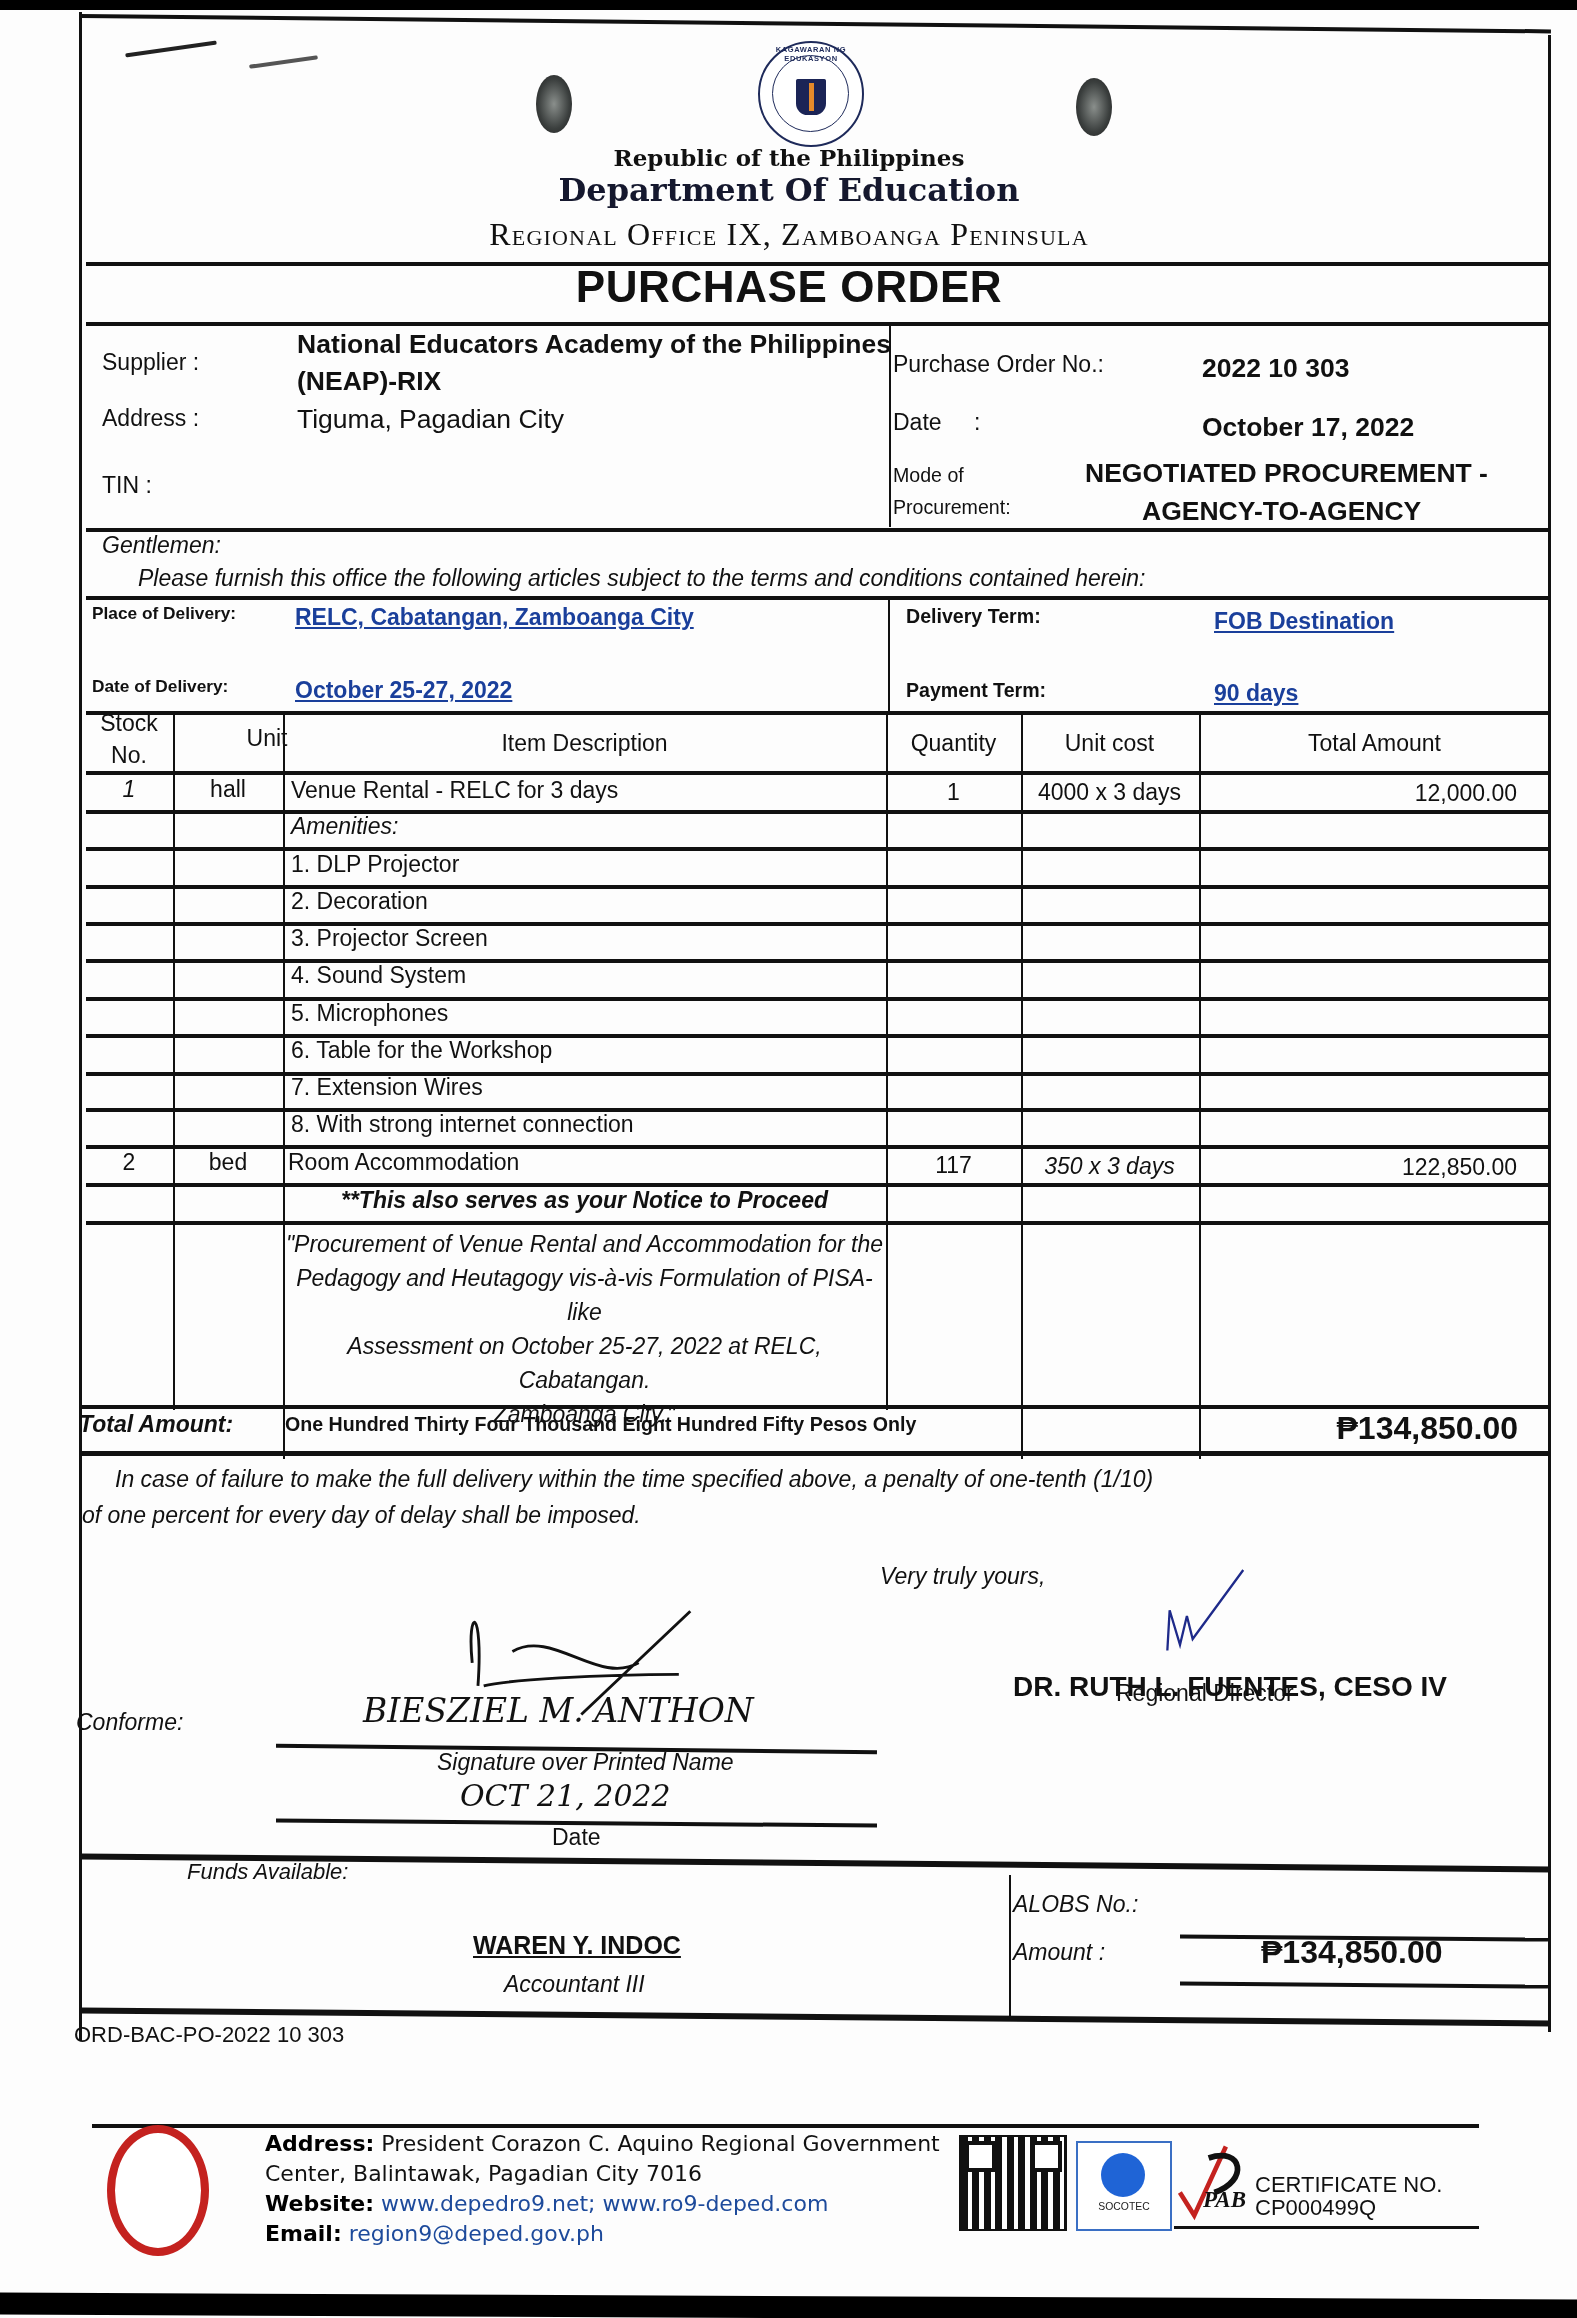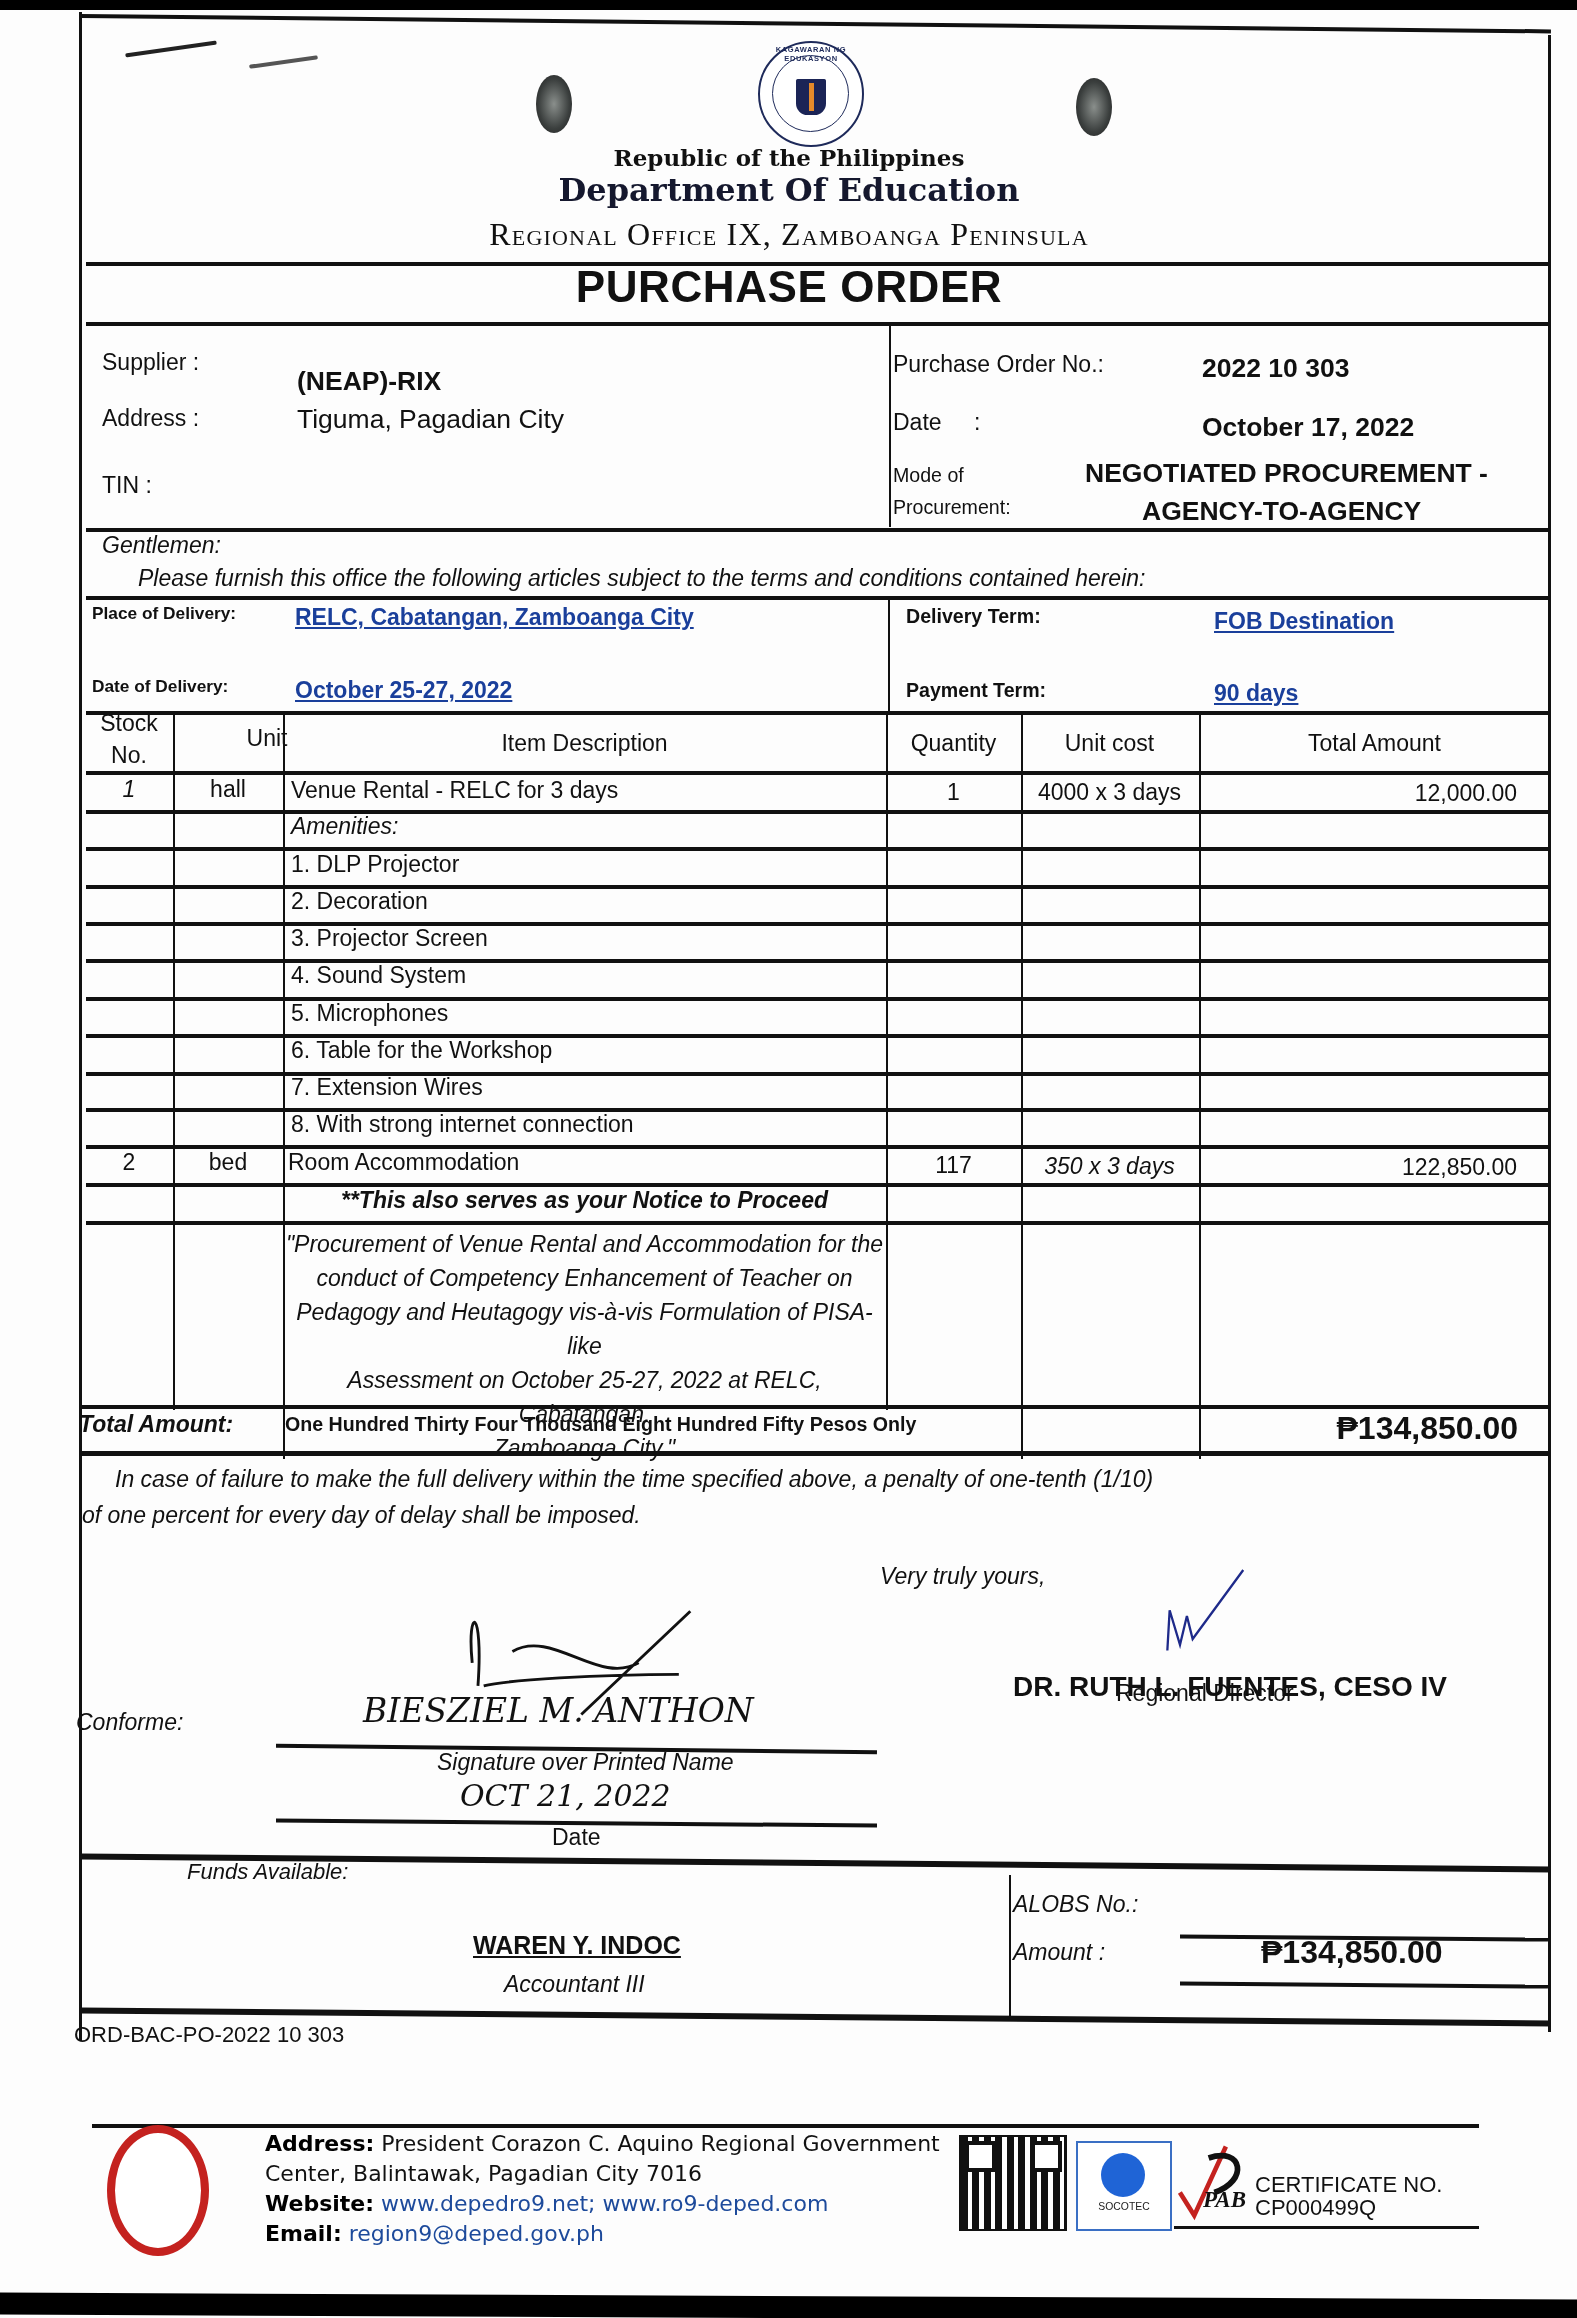--- a/index.html
+++ b/index.html
@@ -96,20 +96,21 @@
 
   <div class="abs hdr-republic">Republic of the Philippines</div>
   <div class="abs hdr-deped">Department Of Education</div>
   <div class="abs hdr-region">Regional Office IX, Zamboanga Peninsula</div>
 
   <div class="abs hline" style="left:86px; top:262px; width:1465px; height:3.5px;"></div>
   <div class="abs po-title">PURCHASE ORDER</div>
   <div class="abs hline" style="left:86px; top:322px; width:1465px;"></div>
 
   <div class="abs lbl" style="left:102px; top:349px;">Supplier :</div>
+  <div class="abs val-bold" style="left:297px; top:329px;">National Educators Academy of the Philippines</div>
   <div class="abs val-bold" style="left:297px; top:366px;">(NEAP)-RIX</div>
   <div class="abs lbl" style="left:102px; top:405px;">Address :</div>
   <div class="abs val" style="left:297px; top:404px;">Tiguma, Pagadian City</div>
   <div class="abs lbl" style="left:102px; top:472px;">TIN :</div>
   <div class="abs val" style="left:297px; top:472px;"></div>
 
   <div class="abs vline" style="left:889px; top:326px; height:201px;"></div>
 
   <div class="abs lbl" style="left:893px; top:351px;">Purchase Order No.:</div>
   <div class="abs val-bold" style="left:1202px; top:353px;">2022 10 303</div>
@@ -219,21 +220,20 @@
     <div class="abs cell center" style="left:1021px; width:177px; top:1153px;font-style:italic;">350 x 3 days</div>
     <div class="abs cell right" style="left:1199px; width:318px; top:1154px;">122,850.00</div>
   </div>
   <div class="abs hline" style="left:86px; top:1183px; width:1465px;"></div>
 
   <div class="abs cell center bold italic" style="left:283px; width:603px; top:1187px;">**This also serves as your Notice to Proceed</div>
   <div class="abs hline" style="left:86px; top:1221px; width:1465px;"></div>
 
   <div class="abs desc-block" style="left:283px; width:603px; top:1227px;">
     <div>"Procurement of Venue Rental and Accommodation for the</div>
-    <div>conduct of Competency Enhancement of Teacher on</div>
     <div>Pedagogy and Heutagogy vis-à-vis Formulation of PISA-like</div>
     <div>Assessment on October 25-27, 2022 at RELC, Cabatangan.</div>
     <div>Zamboanga City."</div>
   </div>
 
   <div class="abs hline" style="left:81px; top:1405px; width:1470px;"></div>
 
   <div class="abs bold italic" style="left:79px; top:1411px; font-size:23px;">Total Amount:</div>
   <div class="abs bold" style="left:285px; top:1413px; font-size:19.6px;">One Hundred Thirty Four Thousand Eight Hundred Fifty  Pesos Only</div>
   <div class="abs bold right" style="left:1199px; width:319px; top:1410px; font-size:32px;">₱134,850.00</div>

